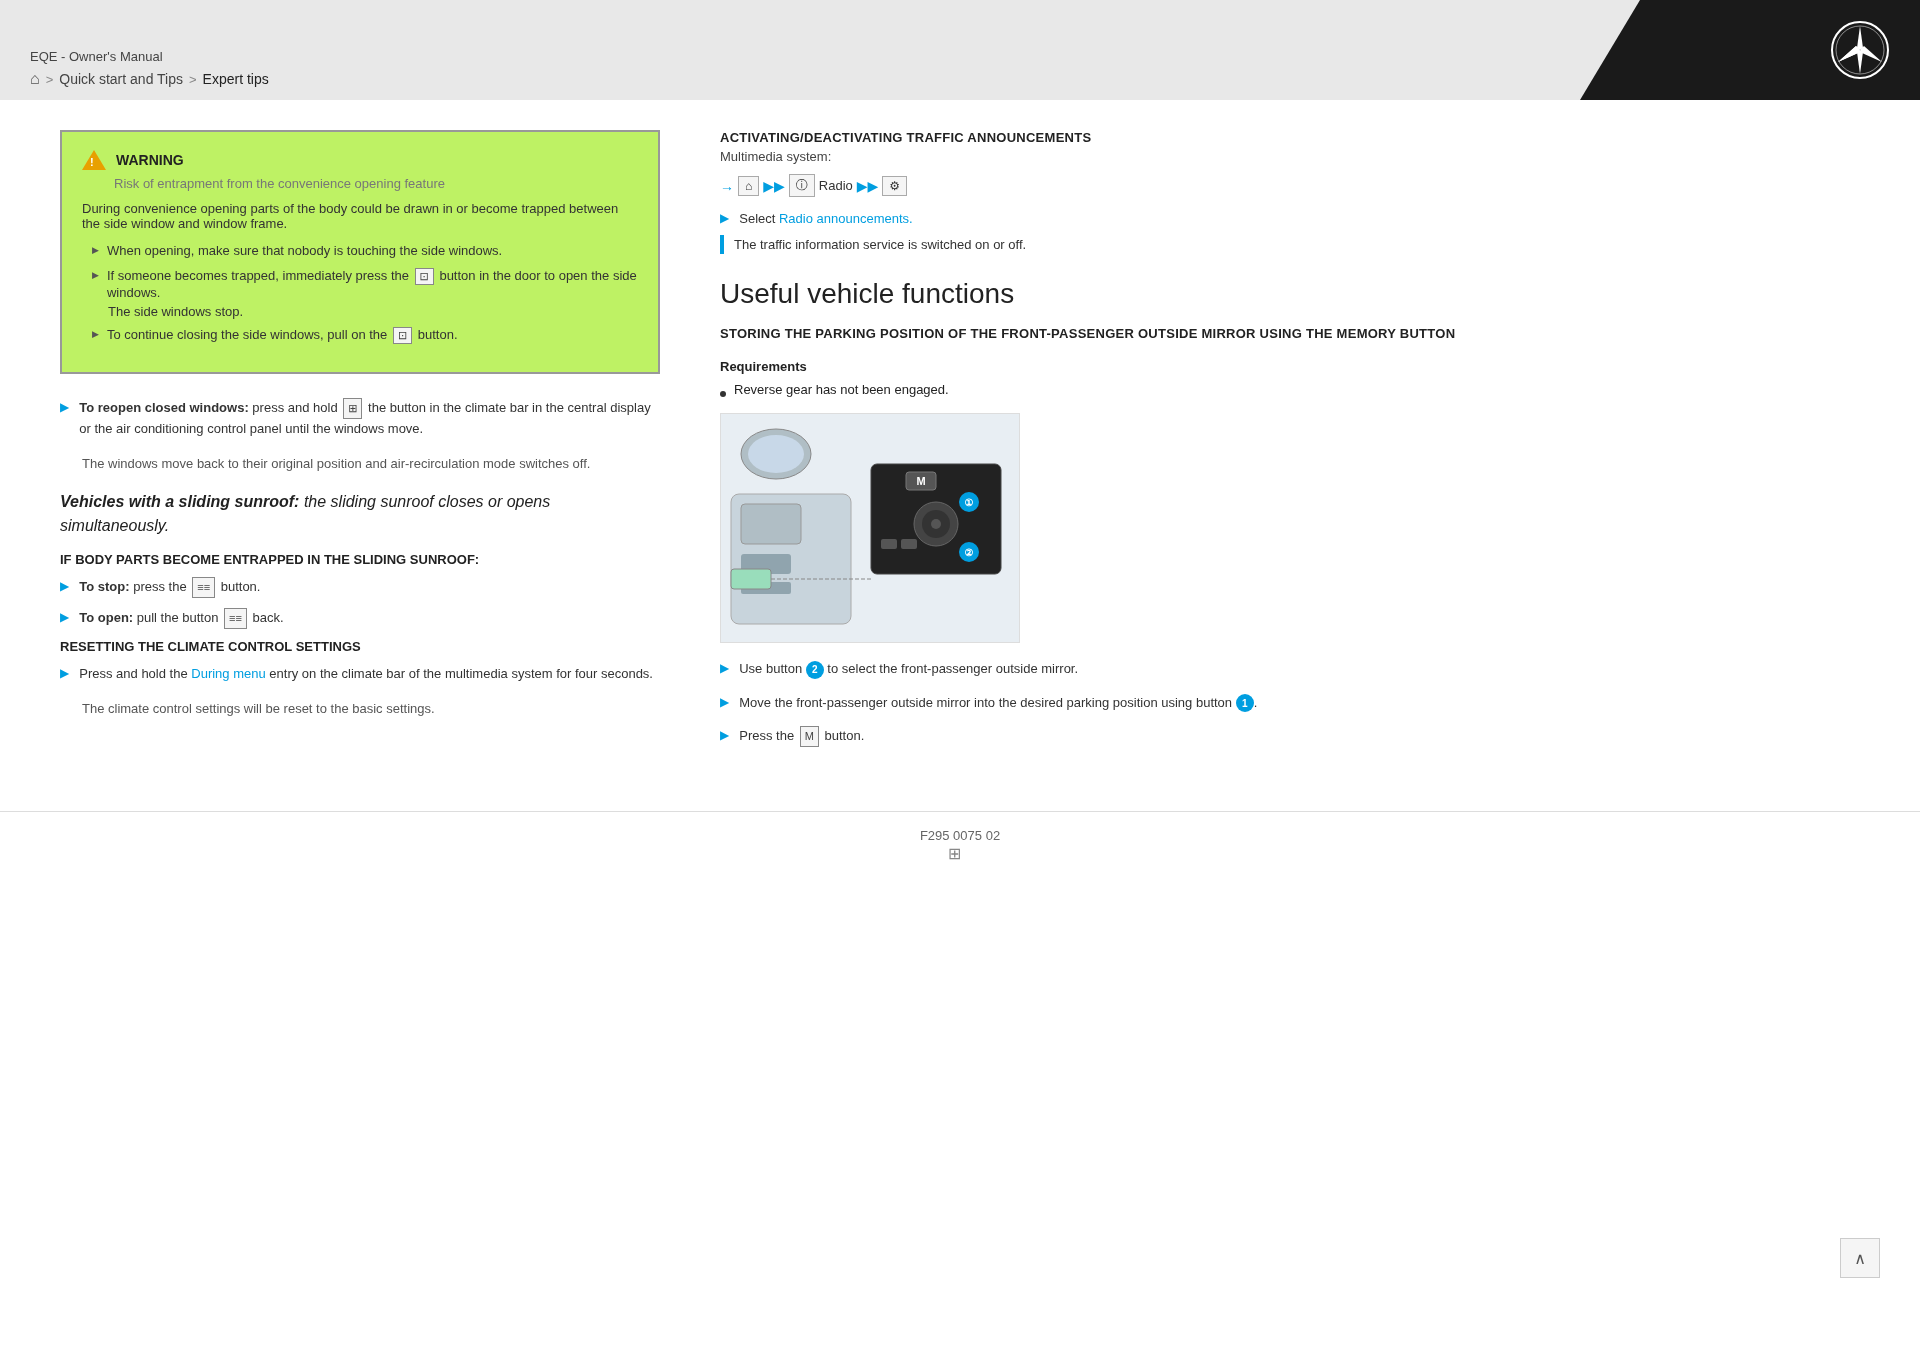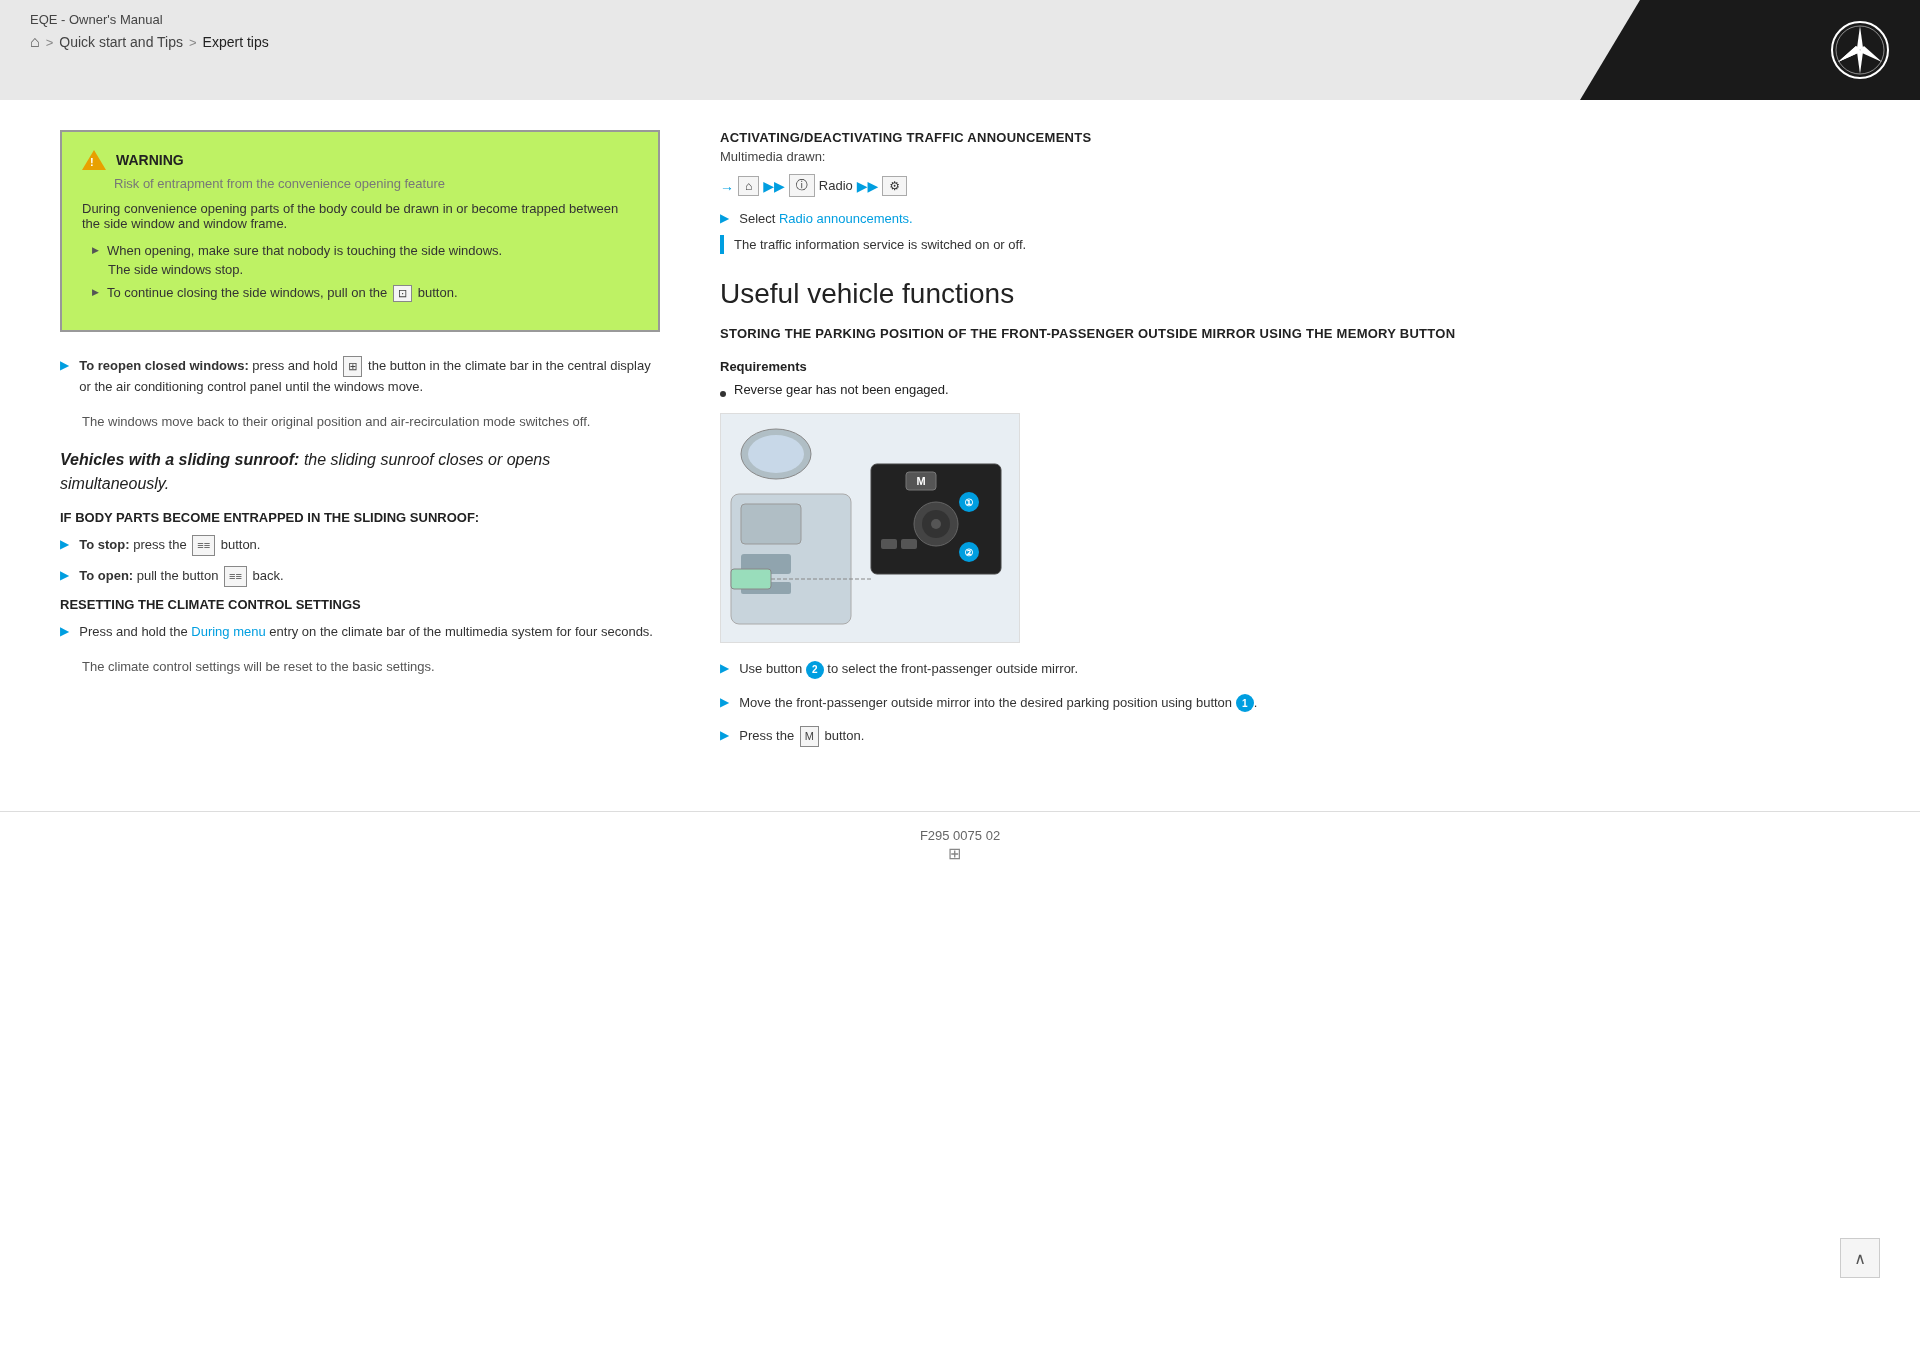--- a/index.html
+++ b/index.html
@@ -9,21 +9,21 @@
       background: #fff;
       color: #222;
       width: 1920px;
       min-height: 1358px;
     }
 
     
     .header {
       background: #e8e8e8;
       display: flex;
-      align-items: flex-start;
+      align-items: flex-end;
       justify-content: space-between;
       padding: 0;
       height: 100px;
     }
     .header-left {
       padding: 12px 30px;
     }
     .header-title {
       font-size: 13px;
       color: #444;
@@ -425,20 +425,23 @@
       <div class="warning-header">
         <div class="warning-triangle"></div>
         <span class="warning-title">WARNING</span>
       </div>
       <div class="warning-subtitle">Risk of entrapment from the convenience opening feature</div>
       <div class="warning-body">During convenience opening parts of the body could be drawn in or become trapped between the side window and window frame.</div>
       <ul class="warning-list">
         <li>
           <span>When opening, make sure that nobody is touching the side windows.</span>
         </li>
+        <li>
+          <span>If someone becomes trapped, immediately press the <span class="inline-icon">⊡</span> button in the door to open the side windows.</span>
+        </li>
       </ul>
       <div class="sub-note">The side windows stop.</div>
       <ul class="warning-list">
         <li>
           <span>To continue closing the side windows, pull on the <span class="inline-icon">⊡</span> button.</span>
         </li>
       </ul>
     </div>
 
     <div class="section-item">
@@ -482,21 +485,21 @@
     <div class="section-note">
       The climate control settings will be reset to the basic settings.
     </div>
 
   </div>
 
   <div class="right-col">
 
     <div>
       <div class="right-section-title">ACTIVATING/DEACTIVATING TRAFFIC ANNOUNCEMENTS</div>
-      <div class="right-section-subtitle">Multimedia drawn:</div>
+      <div class="right-section-subtitle">Multimedia system:</div>
 
       <div class="icon-row">
         <span class="icon-arrow">→</span>
         <span class="icon-box">⌂</span>
         <span class="icon-arrow">▶▶</span>
         <span class="icon-box">ⓘ</span>
         <span class="radio-text">Radio</span>
         <span class="icon-arrow">▶▶</span>
         <span class="icon-box">⚙</span>
       </div>

